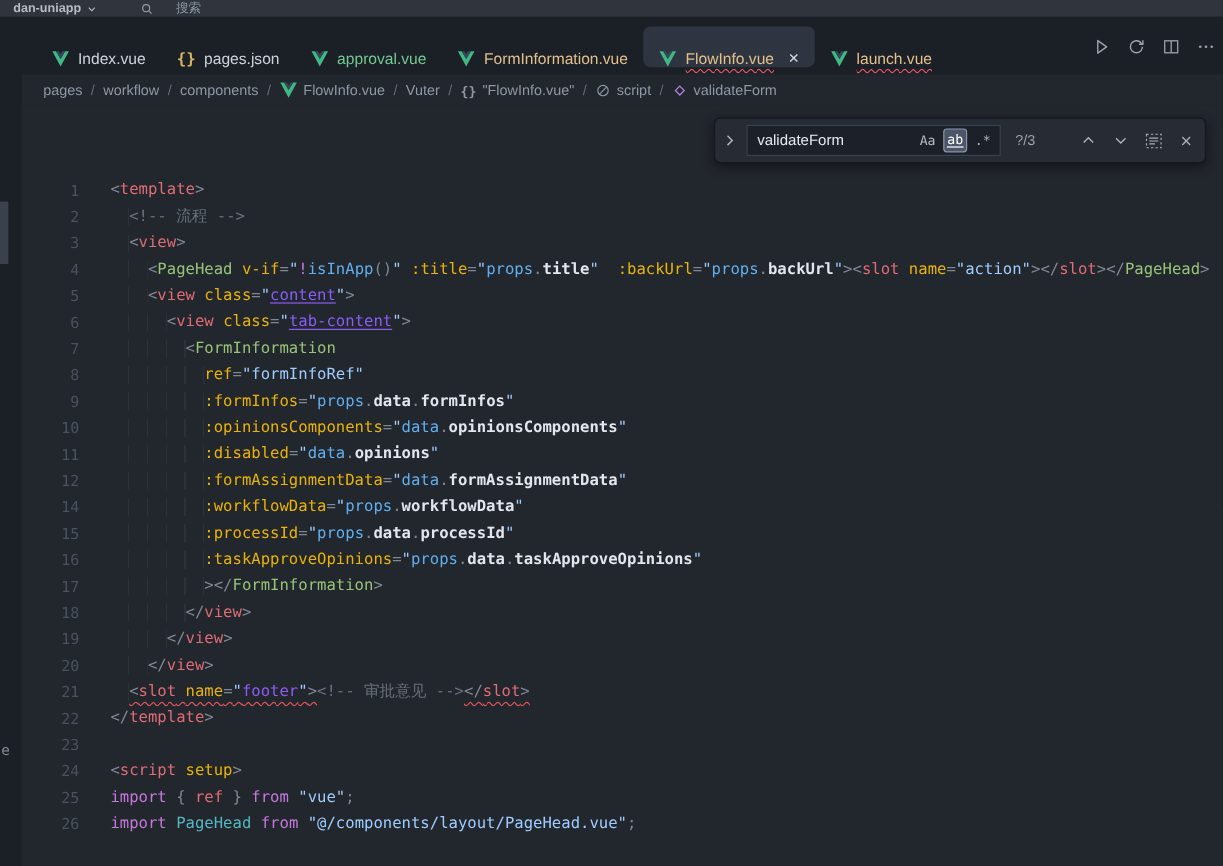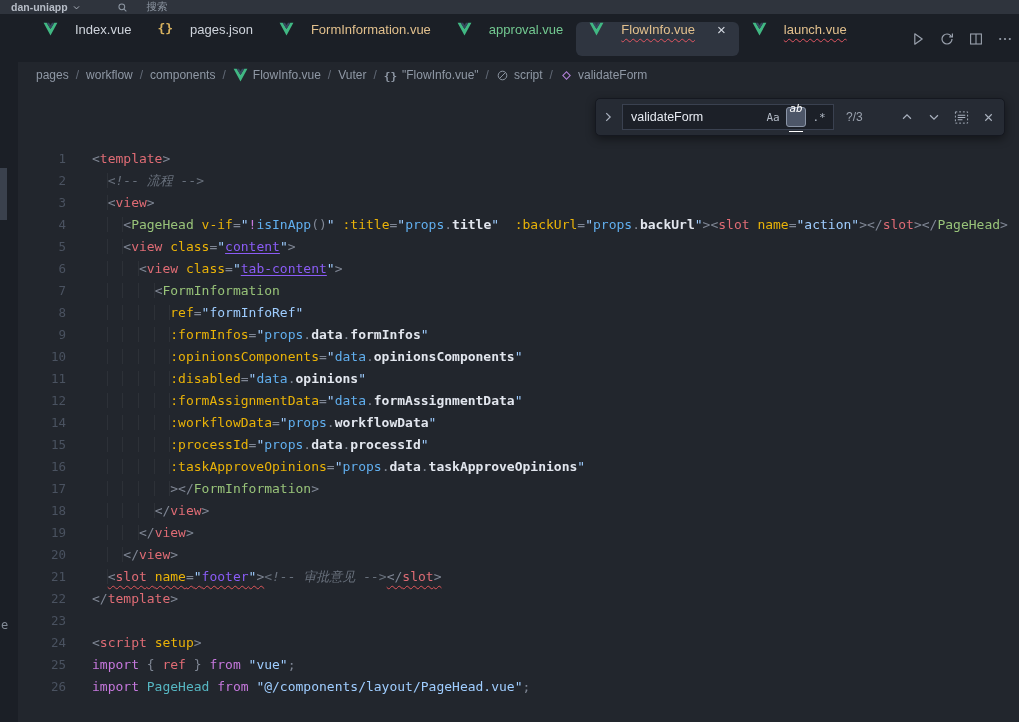--- a/index.html
+++ b/index.html
@@ -15,21 +15,21 @@
   .tb-search{display:flex;align-items:center;gap:19px;color:#8d96a2;margin-left:36px;font-weight:normal;}
   
   .workbench{display:flex;height:708px;}
   .left-strip{width:18px;background:#1b1f26;position:relative;flex:none;}
   .thumb{position:absolute;left:0;top:154px;width:7px;height:52px;background:#3a414d;}
   .partial-e{position:absolute;left:1px;top:604px;font:12px "DejaVu Sans Mono","Liberation Mono",monospace;color:#828a96;}
   .editor-col{flex:1;display:flex;flex-direction:column;min-width:0;}
   
   .tabbar{height:48px;background:#1b1f26;display:flex;align-items:center;padding:6px 4px 4px 12px;box-sizing:border-box;}
   .tab-list{display:flex;align-items:center;}
-  .tab{display:flex;align-items:flex-start;gap:17px;height:34px;padding:0 13px;border-radius:6px;font-size:13px;flex:none;cursor:default;}
+  .tab{display:flex;align-items:flex-end;gap:7px;height:34px;padding:0 13px;border-radius:6px;font-size:13px;flex:none;cursor:default;}
   .tab.active{background:#2f3540;}
   .tab .ic{display:inline-flex;}
   .tab-label.st-normal{color:#cfd4dc;}
   .tab-label.st-modified{color:#e2c08d;}
   .tab-label.st-added{color:#73c991;}
   .squig{text-decoration:underline wavy #e05561;text-decoration-thickness:1px;text-underline-offset:4px;text-decoration-skip-ink:none;}
   .tab-close{color:#d5dae2;font-size:15px;margin-left:5px;line-height:1;}
   .tabbar-actions{margin-left:auto;display:flex;align-items:center;gap:13px;padding-right:2px;flex:none;}
   .icon-btn{display:inline-flex;}
   .json-glyph{color:#d9b35f;font-weight:bold;font-size:13px;font-family:"DejaVu Sans Mono","Liberation Mono",monospace;line-height:1;}
@@ -47,35 +47,35 @@
   .line-code{padding-left:26px;min-height:22px;}
   .tok-pu{color:#7f8694;}
   .tok-tg{color:#e06c75;}
   .tok-cp{color:#98c379;}
   .tok-at{color:#eab308;}
   .tok-st{color:#9fcdff;}
   .tok-su{color:#8b5cf6;text-decoration:underline;text-underline-offset:2px;}
   .tok-va{color:#61afef;}
   .tok-pr{color:#e2e6ee;font-weight:bold;}
   .tok-kw{color:#c678dd;}
-  .tok-cm{color:#68707c;font-style:italic;}
+  .tok-cm{color:#68707c;}
   .tok-fn{color:#61afef;}
   .tok-im{color:#e06c75;}
   .tok-ic{color:#56b6c2;}
   .tok-tx{color:#abb2bf;}
   .tok-ws{color:#abb2bf;background:repeating-linear-gradient(to right,transparent 0,transparent calc(2ch - 1px),rgba(255,255,255,0.05) calc(2ch - 1px),rgba(255,255,255,0.05) 2ch);}
   .tok-sq{text-decoration:underline wavy #e0555a;text-decoration-thickness:1px;text-underline-offset:4px;text-decoration-skip-ink:none;}
   
   .find-widget{position:absolute;top:10px;right:14px;height:36px;background:#262b34;border:1px solid #151820;border-radius:5px;box-shadow:0 3px 10px rgba(0,0,0,.45);display:flex;align-items:center;padding:0 9px 0 5px;gap:6px;z-index:5;font-family:"Liberation Sans",sans-serif;}
   .fw-toggle{display:inline-flex;margin-right:1px;}
   .fw-input{display:flex;align-items:center;background:#1c2028;border:1px solid #3a4150;height:26px;width:212px;padding:0 4px 0 8px;gap:3px;box-sizing:border-box;}
   .fw-input input{flex:1;min-width:0;background:transparent;border:none;outline:none;color:#e6eaf1;font-size:12.5px;font-family:"Liberation Sans",sans-serif;padding:0;}
   .fw-btn{width:20px;height:20px;display:flex;align-items:center;justify-content:center;color:#b3bac6;font-size:11px;border-radius:3px;flex:none;font-family:"DejaVu Sans Mono","Liberation Mono",monospace;box-sizing:border-box;}
   .fw-btn.active{background:#4d5668;border:1px solid #8c96a8;color:#fff;}
-  .ww{border-bottom:1px solid currentColor;line-height:1;padding-bottom:17px;font-style:italic;}
+  .ww{border-bottom:1px solid currentColor;line-height:1;padding-bottom:0;}
   .fw-count{color:#9aa2ae;font-size:12px;margin:0 2px 0 6px;min-width:26px;}
   .fw-icon{display:inline-flex;margin-left:7px;}
   .fw-icon.prev{margin-left:20px;}
 </style>
 </head>
 <body>
 
 <div class="titlebar">
   <div class="tb-project">
     <span>dan-uniapp</span>
@@ -122,30 +122,30 @@
             </span>
             <span class="tab-label st-normal">pages.json</span>
           </div>
           <div class="tab">
             <span class="ic">
               <svg width="15" height="14" viewBox="0 0 16 15">
                 <polygon points="0.6,0.8 3.9,0.8 8,7.6 12.1,0.8 15.4,0.8 8,14.4" fill="#41b883"></polygon>
                 <polygon points="3.9,0.8 8,7.6 12.1,0.8 9.6,0.8 8,3.5 6.4,0.8" fill="#35495e"></polygon>
               </svg>
             </span>
+            <span class="tab-label st-added">approval.vue</span>
+          </div>
+          <div class="tab">
+            <span class="ic">
+              <svg width="15" height="14" viewBox="0 0 16 15">
+                <polygon points="0.6,0.8 3.9,0.8 8,7.6 12.1,0.8 15.4,0.8 8,14.4" fill="#41b883"></polygon>
+                <polygon points="3.9,0.8 8,7.6 12.1,0.8 9.6,0.8 8,3.5 6.4,0.8" fill="#35495e"></polygon>
+              </svg>
+            </span>
             <span class="tab-label st-modified">FormInformation.vue</span>
-          </div>
-          <div class="tab">
-            <span class="ic">
-              <svg width="15" height="14" viewBox="0 0 16 15">
-                <polygon points="0.6,0.8 3.9,0.8 8,7.6 12.1,0.8 15.4,0.8 8,14.4" fill="#41b883"></polygon>
-                <polygon points="3.9,0.8 8,7.6 12.1,0.8 9.6,0.8 8,3.5 6.4,0.8" fill="#35495e"></polygon>
-              </svg>
-            </span>
-            <span class="tab-label st-added">approval.vue</span>
           </div>
           <div class="tab active">
             <span class="ic">
               <svg width="15" height="14" viewBox="0 0 16 15">
                 <polygon points="0.6,0.8 3.9,0.8 8,7.6 12.1,0.8 15.4,0.8 8,14.4" fill="#41b883"></polygon>
                 <polygon points="3.9,0.8 8,7.6 12.1,0.8 9.6,0.8 8,3.5 6.4,0.8" fill="#35495e"></polygon>
               </svg>
             </span>
             <span class="tab-label st-modified squig">FlowInfo.vue</span>
             <span class="tab-close">×</span>

